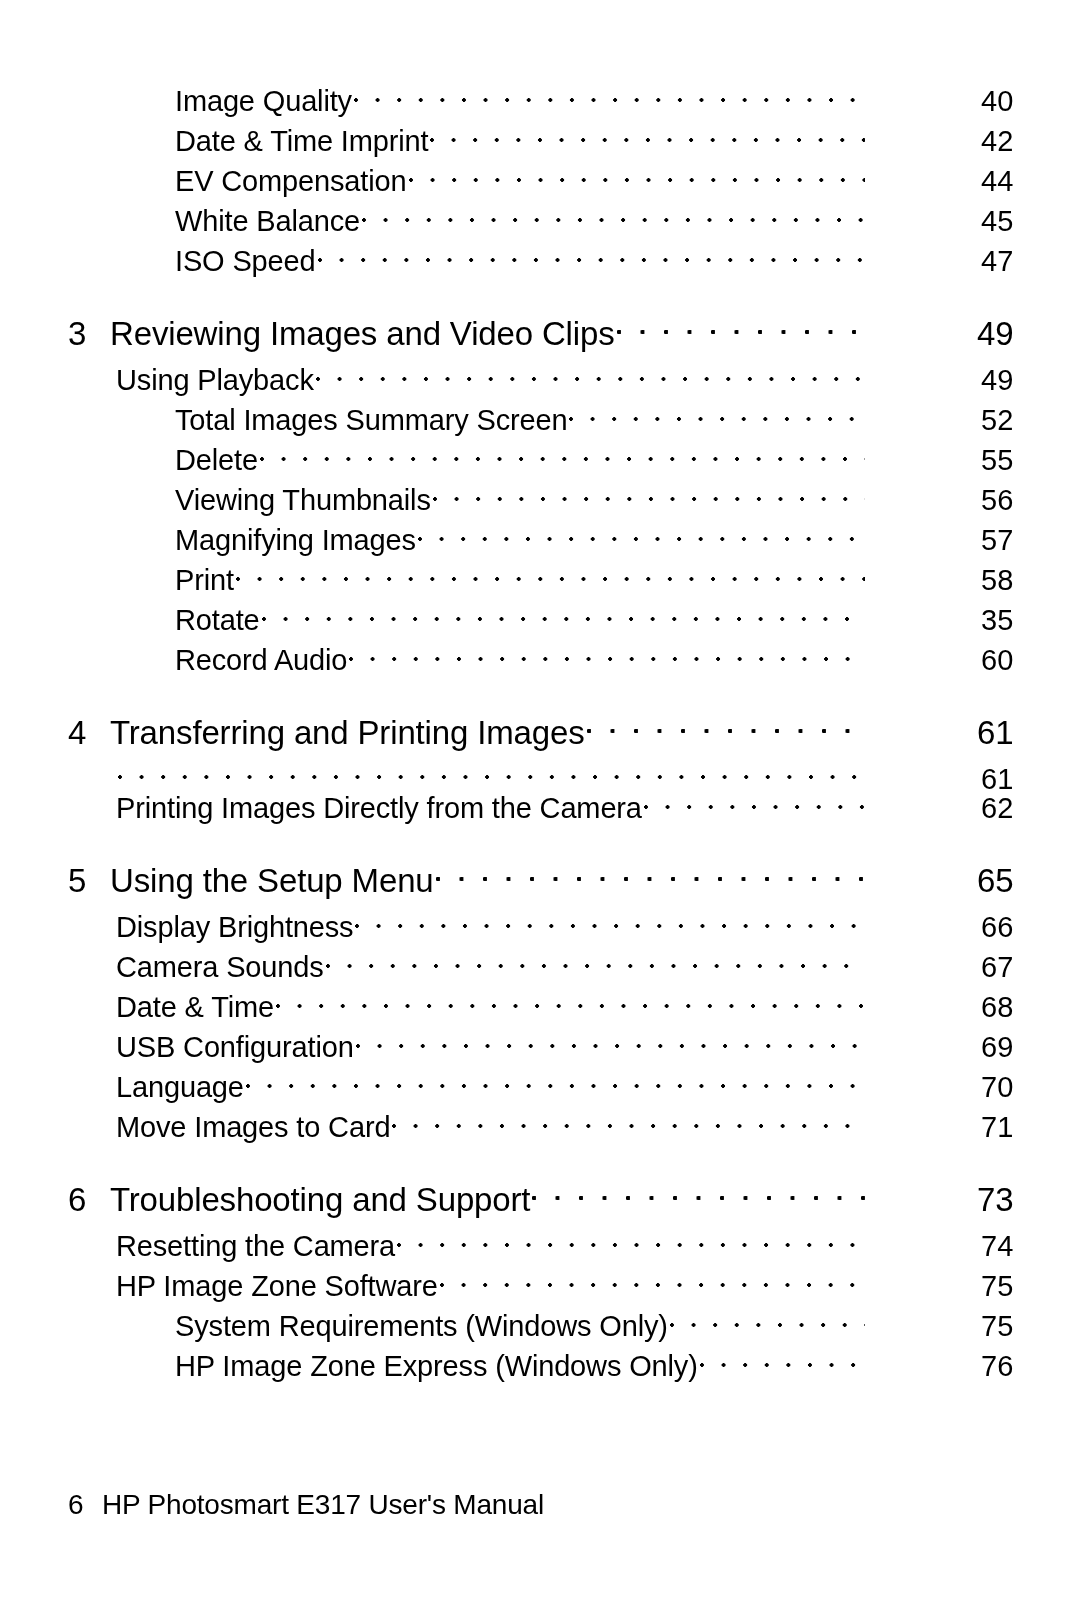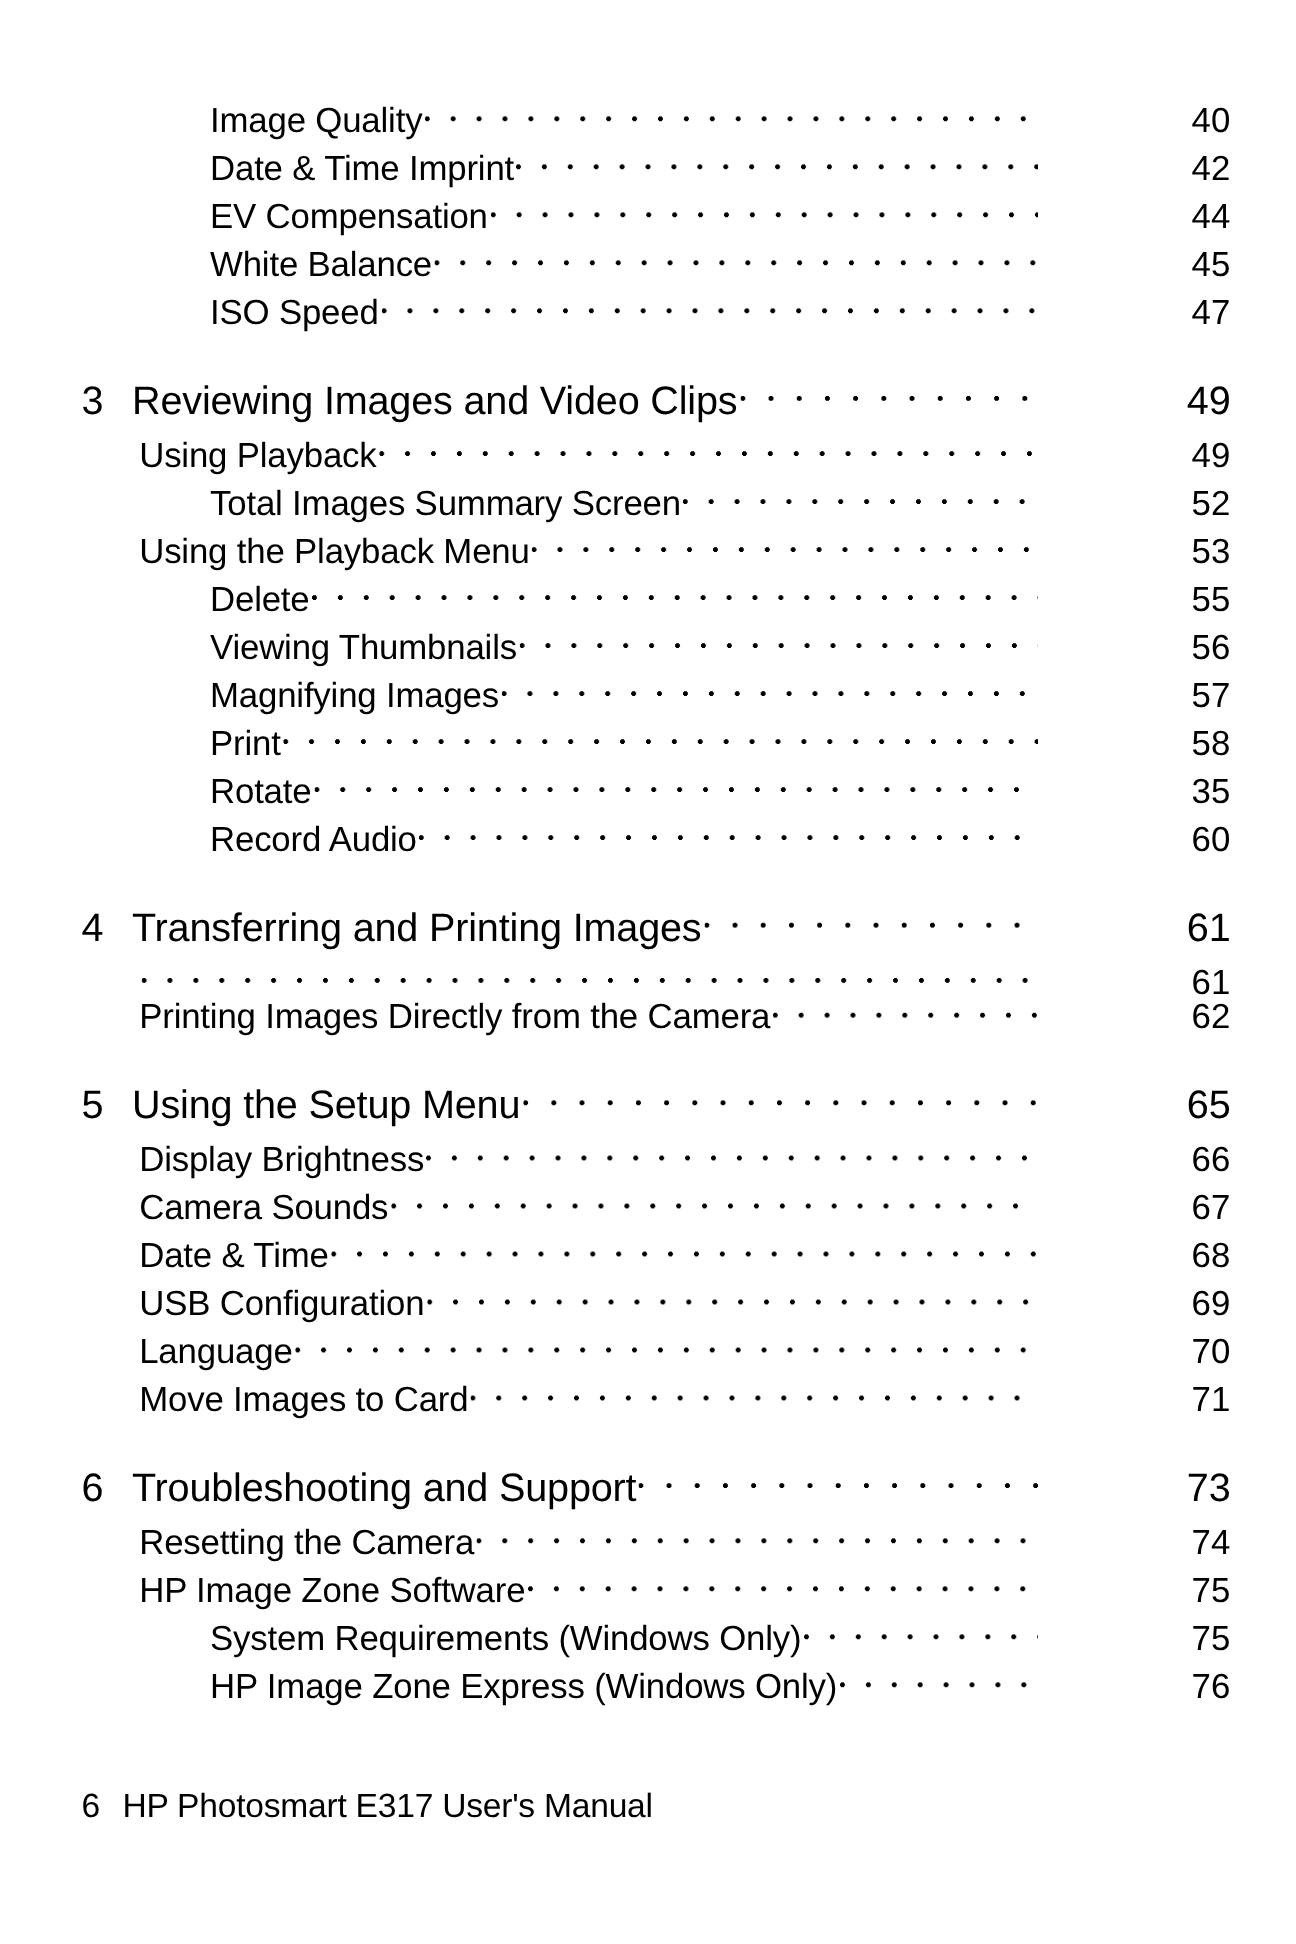--- a/index.html
+++ b/index.html
@@ -69,21 +69,21 @@
     right: 0;
     bottom: 0.30em;
     height: 4px;
     background-image: radial-gradient(circle at 2px 2px, #000 1.85px, rgba(0,0,0,0) 2.1px);
     background-size: 21.6px 4px;
     background-repeat: repeat-x;
   }
 
   .pnum {
     position: absolute;
-    right: 4px;
+    right: 16px;
     top: 0;
     width: 175px;
     text-align: left;
     padding-left: 122px;
     box-sizing: border-box;
     letter-spacing: 0px;
   }
 
   
   .row.chapter {
@@ -178,25 +178,20 @@
       <div class="row lvl1">
         <span class="title">Using Playback</span>
         <span class="leader"></span>
         <span class="pnum">49</span>
       </div>
       <div class="row lvl2">
         <span class="title">Total Images Summary Screen</span>
         <span class="leader"></span>
         <span class="pnum">52</span>
       </div>
-      <div class="row lvl1">
-        <span class="title">Using the Playback Menu</span>
-        <span class="leader"></span>
-        <span class="pnum">53</span>
-      </div>
       <div class="row lvl2">
         <span class="title">Delete</span>
         <span class="leader"></span>
         <span class="pnum">55</span>
       </div>
       <div class="row lvl2">
         <span class="title">Viewing Thumbnails</span>
         <span class="leader"></span>
         <span class="pnum">56</span>
       </div>

